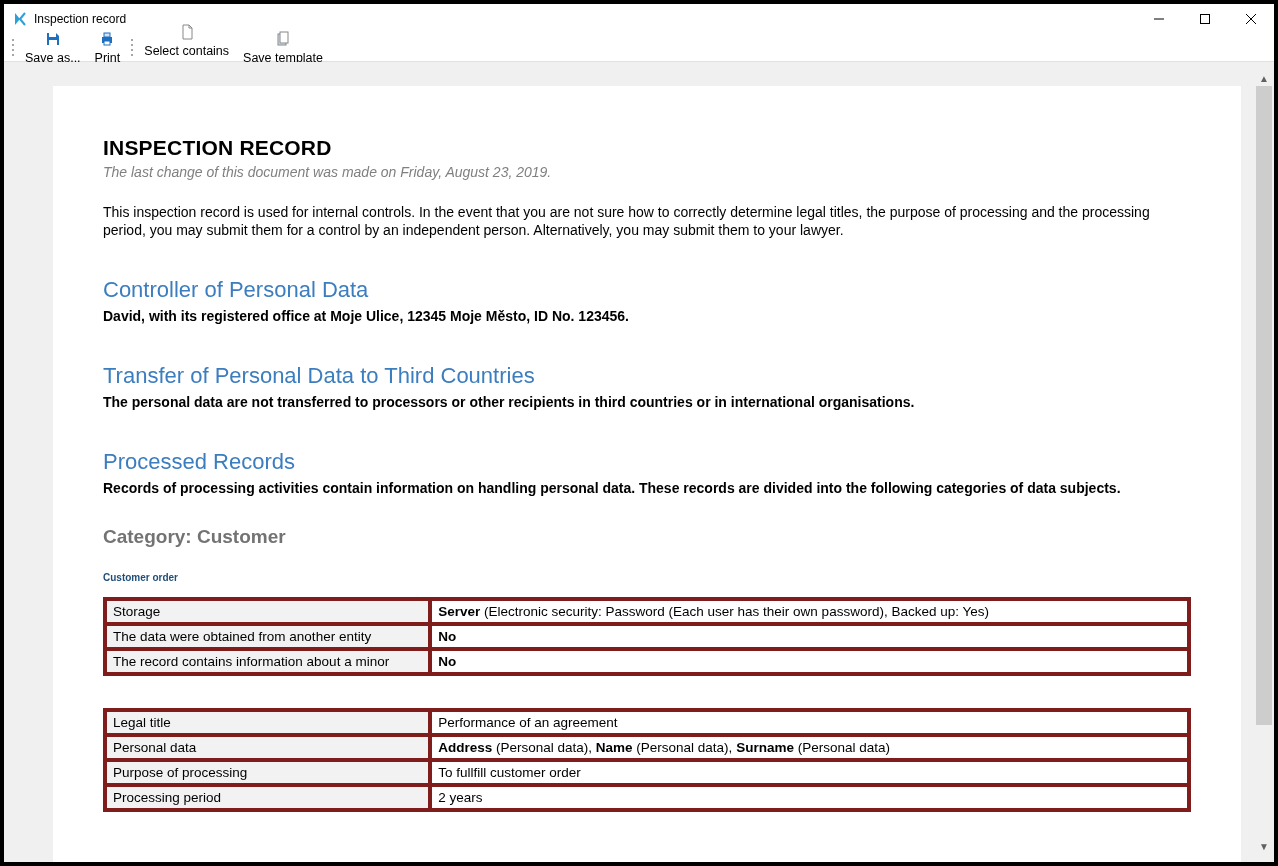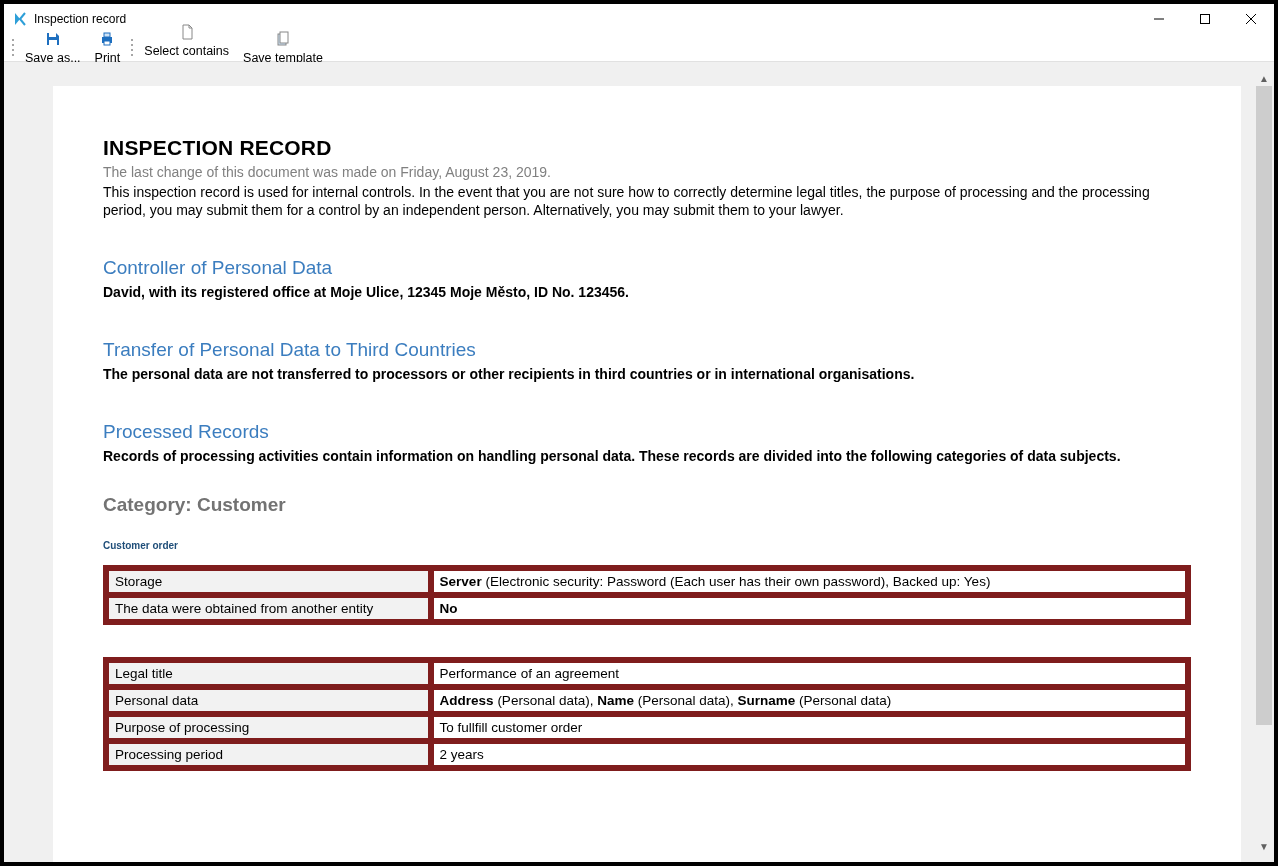--- a/index.html
+++ b/index.html
@@ -25,29 +25,29 @@
   .page-wrap{ display:flex; justify-content:center; padding:24px 16px 24px 32px; }
   .page { background:#fff; width:1188px; min-height:780px; padding:50px 50px 60px 50px; position:relative;}
   .scrollbar{ position:absolute; right:2px; top:24px; bottom:24px; width:16px; }
   .sb-track{ width:100%; height:100%; background:transparent; position:relative;}
   .sb-thumb{ position:absolute; top:0; left:0; right:0; height:85%; background:#cdcdcd; border-radius:0;}
   .sb-arrow{ position:absolute; left:0; right:0; height:16px; display:flex; align-items:center; justify-content:center; color:#606060; font-size:10px; }
   .sb-arrow.up{ top:-16px;}
   .sb-arrow.down{ bottom:-16px;}
 
   h1.doc-title{ font-size:21px; font-weight:700; margin:0 0 4px 0; color:#000; letter-spacing:0.2px;}
-  .subtitle{ color:#808080; font-size:14px; margin-bottom:4px;}
+  .subtitle{ font-style:italic; color:#808080; font-size:14px; margin-bottom:24px;}
   .intro{ font-size:14px; color:#000; line-height:1.25; margin-bottom:38px;}
-  h2.section{ color:#3b7dbf; font-size:19px; font-weight:400; margin:0 0 4px 0;}
+  h2.section{ color:#3b7dbf; font-size:22px; font-weight:400; margin:0 0 4px 0;}
   .section-body{ font-size:14px; color:#000; margin-bottom:38px; line-height:1.3;font-weight:bold;}
   h2.category{ font-size:19px; font-weight:700; color:#737373; margin:0 0 24px 0;}
   h3.subcategory{ font-size:10px; font-weight:700; color:#1f4e79; margin:0 0 14px 0;}
 
   table.data{ width:100%; border-collapse:collapse; font-size:13.5px; margin-bottom:32px;}
-  table.data td{ border:6px solid #7f1d1d; padding:3px 6px; vertical-align:middle;}
+  table.data td{ border:4px solid #7f1d1d; padding:3px 6px; vertical-align:middle;}
   table.data td.key{ width:30%; background:#f2f2f2;}
   .bold{ font-weight:700;}
   .ital{ }
 
   .icon-svg{ display:block;}
 </style>
 </head>
 <body>
 
 <div class="window">
@@ -165,20 +165,24 @@
               <tr>
             <td class="key">Storage</td>
             <td>
               <span class="bold">Server</span><span> (</span><span class="ital">Electronic security: Password (Each user has their own password), Backed up: Yes</span><span>)</span>
             </td>
           </tr>
           <tr>
             <td class="key">The data were obtained from another entity</td>
             <td class="bold">No</td>
           </tr>
+          <tr>
+            <td class="key">The record contains information about a minor</td>
+            <td class="bold">No</td>
+          </tr>
         </tbody>
           </table>
 
         <table class="data">
           <tbody>
               <tr>
             <td class="key">Legal title</td>
             <td>Performance of an agreement</td>
           </tr>
           <tr>

